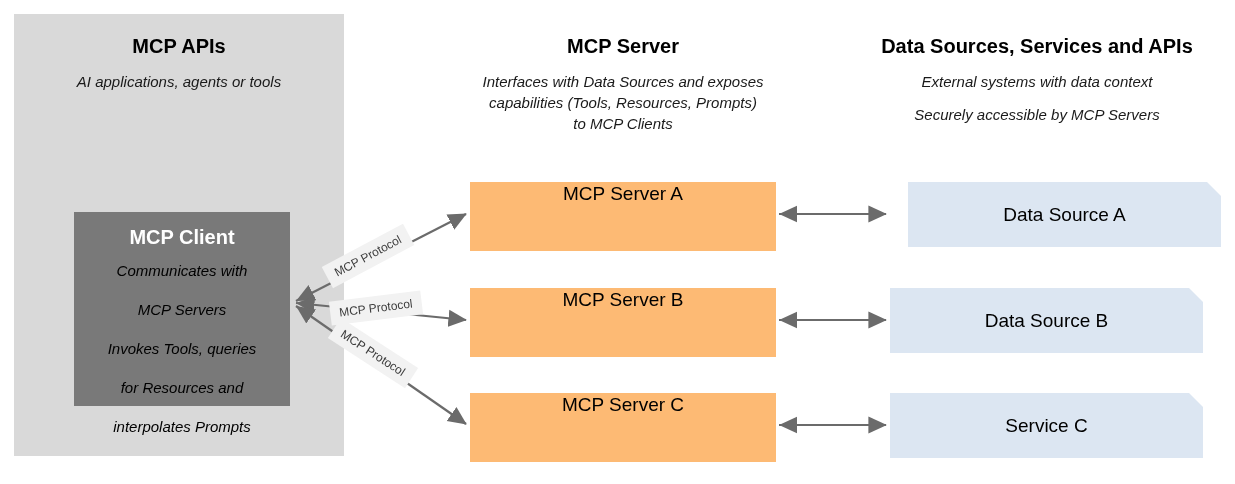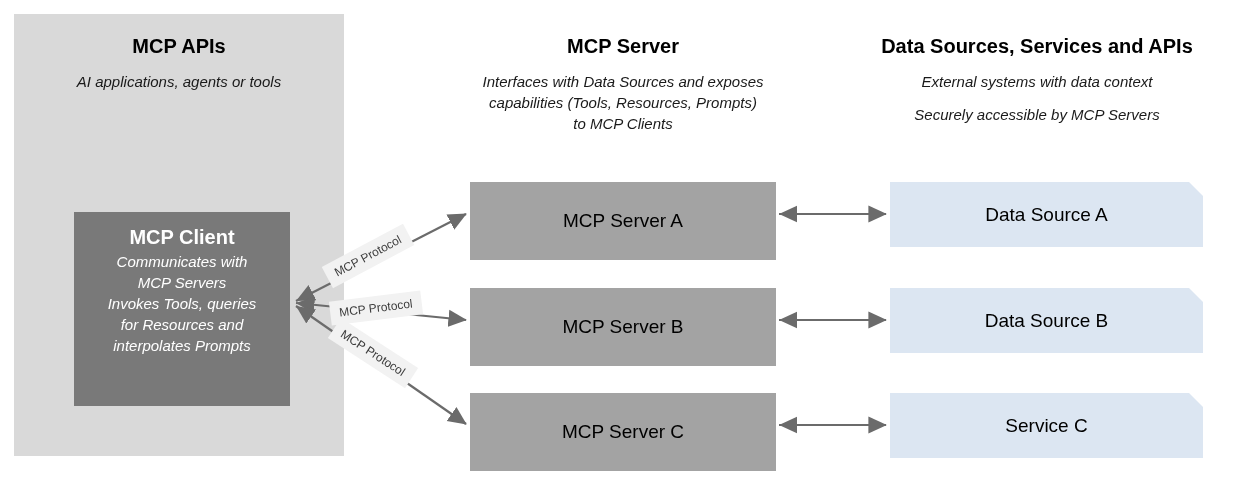--- a/index.html
+++ b/index.html
@@ -70,38 +70,37 @@
     box-sizing: border-box;
   }
   .client-title {
     color: #ffffff;
     font-size: 20px;
     font-weight: bold;
     line-height: 24px;
     margin: 0 0 2px 0;
   }
   .client-sub {
-    color: #ffffff;
+    color: #000000;
     font-size: 15px;
     font-style: italic;
     line-height: 21px;
     text-align: right;
-    margin: 0;
+    margin: 9px;
     padding: 0 6px;
   }
 
   
   .server-box {
     position: absolute;
     left: 470px;
     width: 306px;
-    height: 78px;
-    background: #a3a3a3;
+    height: 69px;
+    background: #fdba74;
     display: flex;
-    align-items: center;
     justify-content: center;
     color: #000000;
     font-size: 19px;
     line-height: 24px;
   }
   #server-a { top: 182px; }
   #server-b { top: 288px; }
   #server-c { top: 393px; }
 
   
@@ -112,21 +111,21 @@
     height: 65px;
     background: #dce6f2;
     clip-path: polygon(0 0, calc(100% - 14px) 0, 100% 14px, 100% 100%, 0 100%);
     display: flex;
     align-items: center;
     justify-content: center;
     color: #000000;
     font-size: 19px;
     line-height: 24px;
   }
-  #source-a { top: 182px; }
+  #source-a { top: 182px; margin-left: 18px; }
   #source-b { top: 288px; }
   #source-c { top: 393px; }
 
   
   #links {
     position: absolute;
     left: 0; top: 0;
     width: 1235px;
     height: 484px;
     pointer-events: none;

